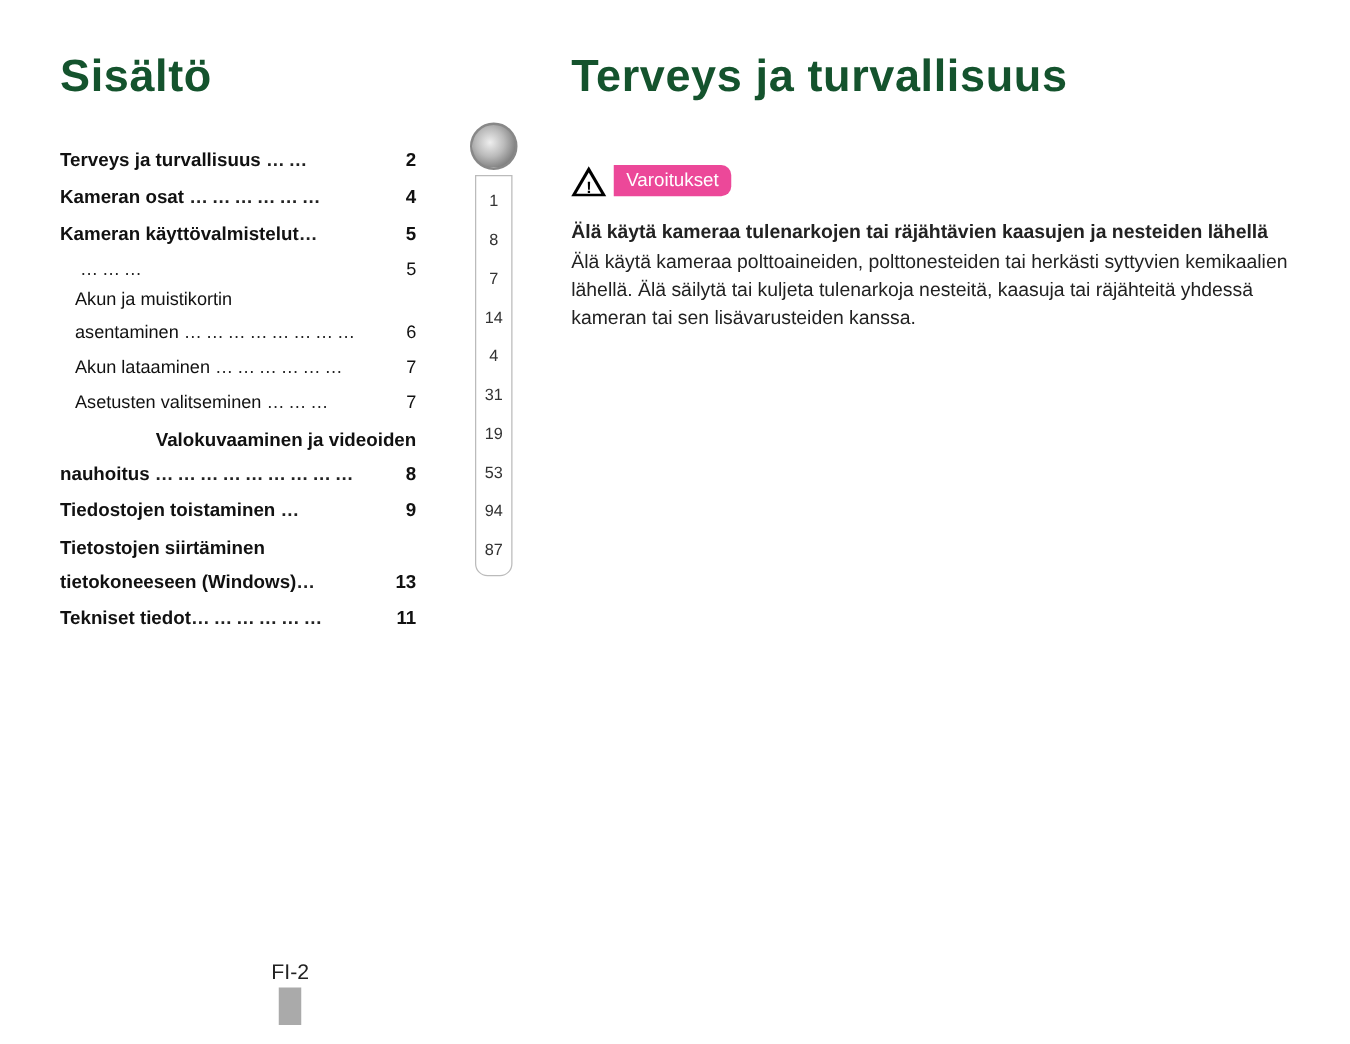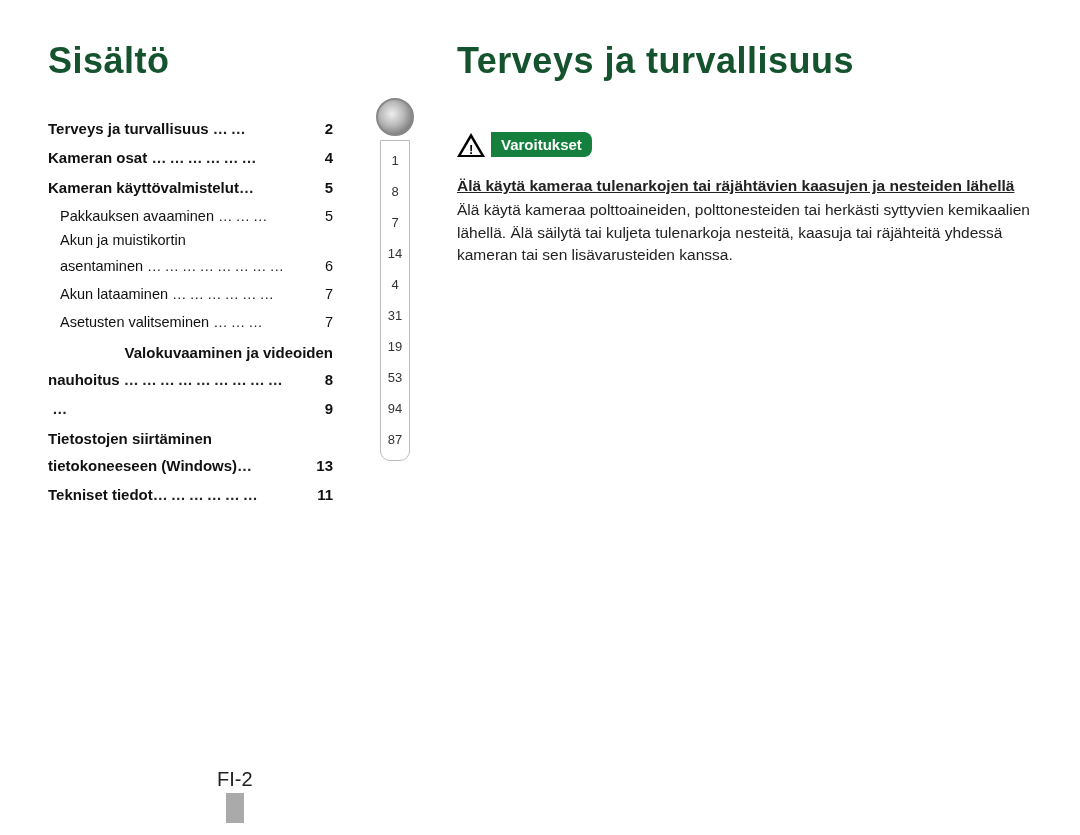--- a/index.html
+++ b/index.html
@@ -24,27 +24,27 @@
   .refbox{ width:30px; border:1px solid #bbb; border-radius:0 0 10px 10px; padding:10px 0 12px 0; display:flex; flex-direction:column; align-items:center; gap:13px; font-size:13px; color:#333;}
   .refbox span{ height:18px; display:flex;align-items:center;}
 
   
   .right{ flex:1 1 auto; }
   .right h1.title{ margin-bottom:50px;}
   .warnhdr{ display:flex; align-items:center; gap:6px; margin-bottom:18px;}
   .tri{ width:0;height:0;border-left:14px solid transparent;border-right:14px solid transparent;border-bottom:24px solid #000; position:relative;}
   .tri .inner{ position:absolute; left:-10px; top:5px; width:0;height:0;border-left:10px solid transparent;border-right:10px solid transparent;border-bottom:17px solid #fff;}
   .tri .ex{ position:absolute; left:-2px; top:9.5px; font-weight:bold; font-size:13px; color:#000;}
-  .pill{ background:#15803d; color:#fff; padding:4px 10px 4px 10px; border-radius:0 8px 8px 0; font-size:15px; font-weight:bold;}
+  .pill{ background:#ec4899; color:#fff; padding:4px 10px 4px 10px; border-radius:0 8px 8px 0; font-size:15px; font-weight:normal;}
   .section{ margin-bottom:20px; font-size:15.5px; line-height:1.45;}
-  .section .bhead{ font-weight:bold; margin-bottom:2px;text-decoration:underline;}
+  .section .bhead{ font-weight:bold; margin-bottom:2px;}
   .section p{ }
 
   
-  .footer{ position:absolute; left:217px; top:768px; font-size:20px; color:#222; text-align:center;}
+  .footer{ position:absolute; left:217px; top:768px; font-size:17px; color:#222; text-align:center;}
   .footer .bar{ width:18px;height:30px;background:#aaa; margin:2px auto 0; }
 </style>
 </head>
 <body>
 
 <div class="page">
 
   <div class="left">
     <h1 class="title">Sisältö</h1>
 
@@ -61,21 +61,21 @@
         <span class="dots">………………</span>
         <span class="pg">4</span>
       </div>
 
       <div class="toc-line bold">
         <span class="label">Kameran käyttövalmistelut</span>
         <span class="dots">…&nbsp;</span>
         <span class="pg">5</span>
       </div>
       <div class="toc-line sub">
-        <span class="label">Pakkauksen avaaminen</span>&nbsp;
+        &nbsp;
         <span class="dots">………</span>
         <span class="pg">5</span>
       </div>
       <div class="sub noline" style="padding-left:12px;font-size:14.5px;">Akun ja muistikortin</div>
       <div class="toc-line sub">
         <span class="label">asentaminen</span>&nbsp;
         <span class="dots">……………………</span>
         <span class="pg">6</span>
       </div>
       <div class="toc-line sub">
@@ -90,21 +90,21 @@
       </div>
 
       <div class="bold" style="line-height:1.6;margin-top:4px;text-align:right;">Valokuvaaminen ja videoiden</div>
       <div class="toc-line bold">
         <span class="label">nauhoitus</span>&nbsp;
         <span class="dots">………………………</span>
         <span class="pg">8</span>
       </div>
 
       <div class="toc-line bold">
-        &nbsp;
+        <span class="label">Tiedostojen toistaminen</span>&nbsp;
         <span class="dots">…&nbsp;</span>
         <span class="pg">9</span>
       </div>
 
       <div class="bold" style="line-height:1.6;margin-top:4px;">Tietostojen siirtäminen</div>
       <div class="toc-line bold">
         <span class="label">tietokoneeseen (Windows)</span>
         <span class="dots">…</span>
         <span class="pg">13</span>
       </div>

